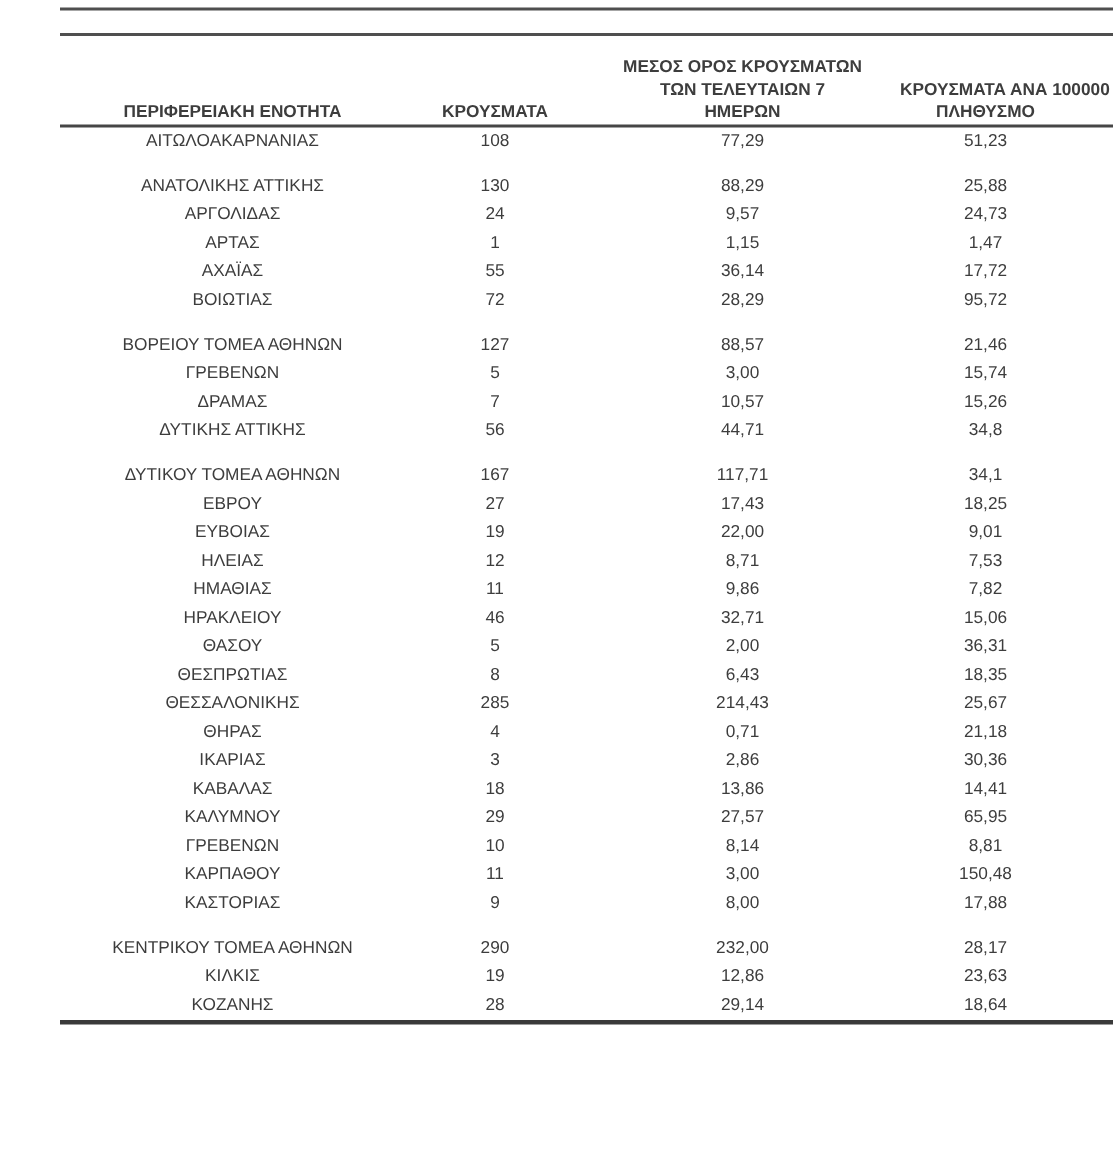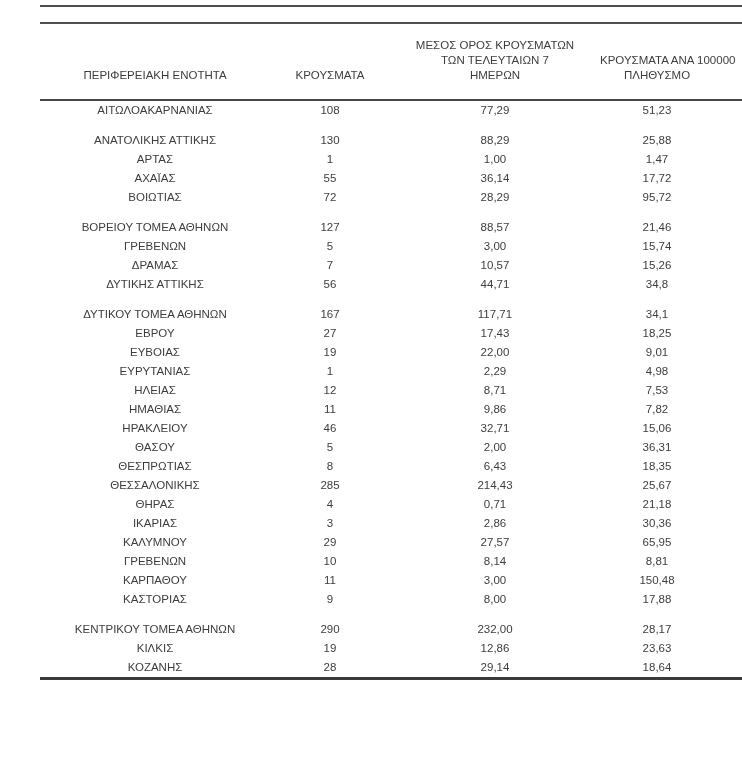--- a/index.html
+++ b/index.html
@@ -41,23 +41,23 @@
     text-align: center;
     white-space: nowrap;
     padding: 0;
     font-size: 11.5px;
     color: #3d3d3d;
   }
   th.c4, td.c4 { padding-right: 28px; }
 
   thead th {
     vertical-align: bottom;
-    font-weight: normal;
+    font-weight: bold;
     line-height: 15px;
-    padding-bottom: 16px;
+    padding-bottom: 0;
     border-bottom: 2px solid #464646;
   }
   thead th span { display: block; }
 
   tbody.group td { height: 19px; line-height: 19px; }
   tbody.spacer td { height: 11px; }
 </style>
 </head>
 <body>
 
@@ -106,23 +106,29 @@
         </tr>
       </tbody>
       <tbody class="group">
         <tr>
           <td class="c1">ΑΝΑΤΟΛΙΚΗΣ ΑΤΤΙΚΗΣ</td>
           <td class="c2">130</td>
           <td class="c3">88,29</td>
           <td class="c4">25,88</td>
         </tr>
         <tr>
+          <td class="c1">ΑΡΓΟΛΙΔΑΣ</td>
+          <td class="c2">24</td>
+          <td class="c3">9,57</td>
+          <td class="c4">24,73</td>
+        </tr>
+        <tr>
           <td class="c1">ΑΡΤΑΣ</td>
           <td class="c2">1</td>
-          <td class="c3">1,00</td>
+          <td class="c3">1,15</td>
           <td class="c4">1,47</td>
         </tr>
         <tr>
           <td class="c1">ΑΧΑΪΑΣ</td>
           <td class="c2">55</td>
           <td class="c3">36,14</td>
           <td class="c4">17,72</td>
         </tr>
         <tr>
           <td class="c1">ΒΟΙΩΤΙΑΣ</td>
@@ -180,26 +186,20 @@
           <td class="c3">17,43</td>
           <td class="c4">18,25</td>
         </tr>
         <tr>
           <td class="c1">ΕΥΒΟΙΑΣ</td>
           <td class="c2">19</td>
           <td class="c3">22,00</td>
           <td class="c4">9,01</td>
         </tr>
         <tr>
-          <td class="c1">ΕΥΡΥΤΑΝΙΑΣ</td>
-          <td class="c2">1</td>
-          <td class="c3">2,29</td>
-          <td class="c4">4,98</td>
-        </tr>
-        <tr>
           <td class="c1">ΗΛΕΙΑΣ</td>
           <td class="c2">12</td>
           <td class="c3">8,71</td>
           <td class="c4">7,53</td>
         </tr>
         <tr>
           <td class="c1">ΗΜΑΘΙΑΣ</td>
           <td class="c2">11</td>
           <td class="c3">9,86</td>
           <td class="c4">7,82</td>
@@ -234,20 +234,26 @@
           <td class="c3">0,71</td>
           <td class="c4">21,18</td>
         </tr>
         <tr>
           <td class="c1">ΙΚΑΡΙΑΣ</td>
           <td class="c2">3</td>
           <td class="c3">2,86</td>
           <td class="c4">30,36</td>
         </tr>
         <tr>
+          <td class="c1">ΚΑΒΑΛΑΣ</td>
+          <td class="c2">18</td>
+          <td class="c3">13,86</td>
+          <td class="c4">14,41</td>
+        </tr>
+        <tr>
           <td class="c1">ΚΑΛΥΜΝΟΥ</td>
           <td class="c2">29</td>
           <td class="c3">27,57</td>
           <td class="c4">65,95</td>
         </tr>
         <tr>
           <td class="c1">ΓΡΕΒΕΝΩΝ</td>
           <td class="c2">10</td>
           <td class="c3">8,14</td>
           <td class="c4">8,81</td>

